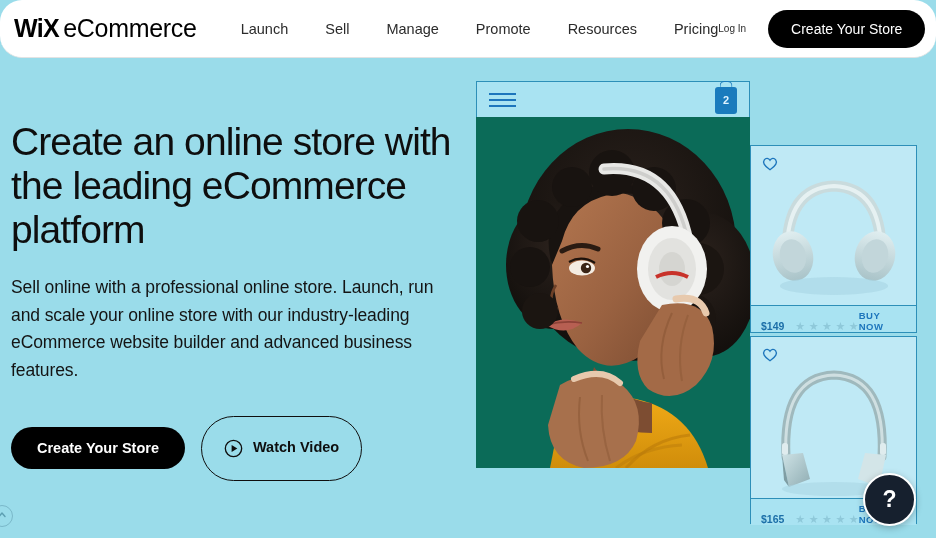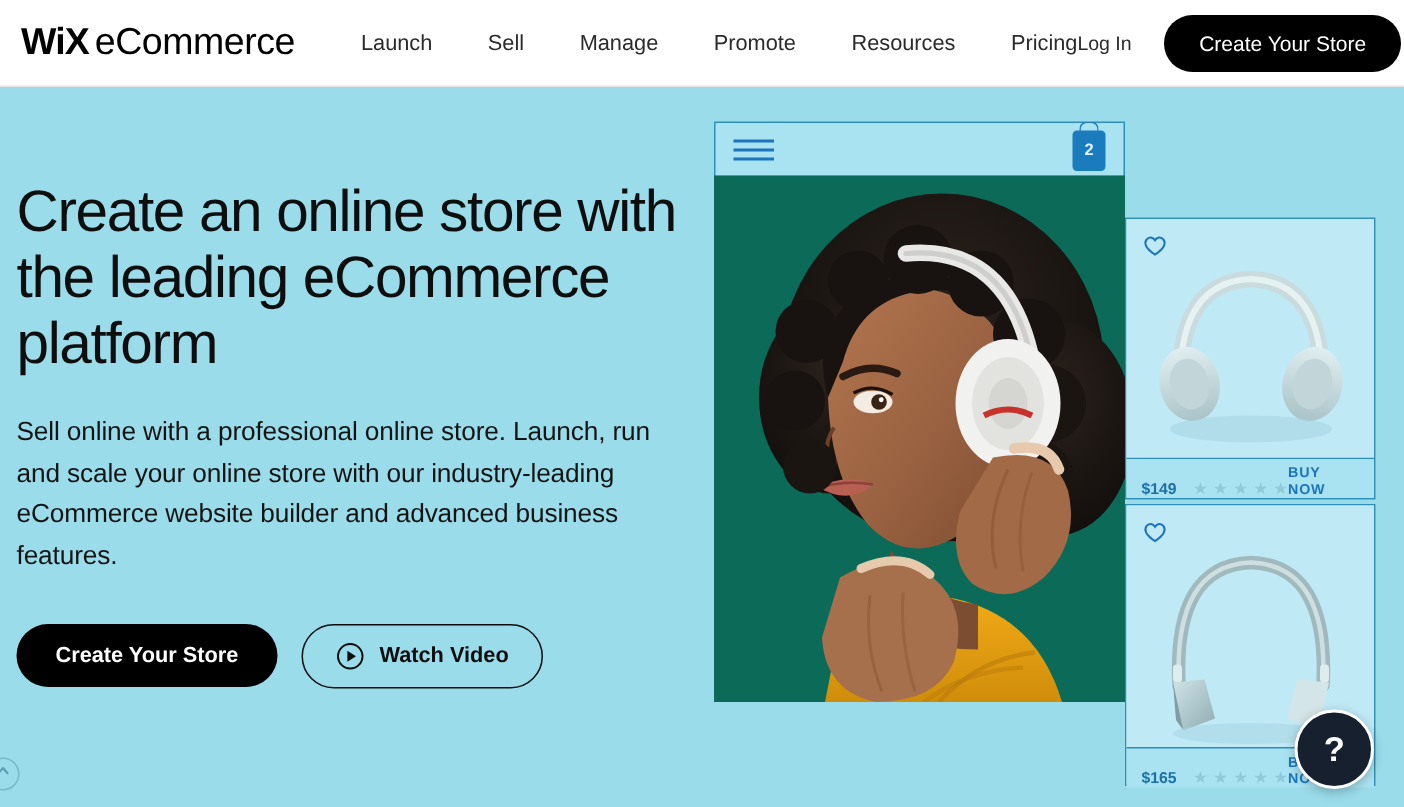--- a/index.html
+++ b/index.html
@@ -10,35 +10,35 @@
     background: #ffffff;
   }
   .page { position: relative; width: 936px; height: 538px; background: #9adcea; }
 
   
   .header {
     position: absolute; top: 0; left: 0;
     width: 936px; height: 58px;
     background: #ffffff;
     border-bottom: 1px solid #e3e3e3;
-    display: flex; align-items: center;
+    display: flex; align-items: center; border-radius: 22px;
   }
   .logo { margin-left: 14px; display: flex; align-items: baseline; color: #000; }
   .logo-wix { font-size: 25px; font-weight: bold; letter-spacing: -0.6px; }
   .logo-ecom { font-size: 25px; font-weight: 300; letter-spacing: -0.3px; margin-left: 4px; }
 
   .nav { display: flex; align-items: center; margin-left: 44px; }
   .nav-item {
     font-size: 14.5px; color: #2b2b2b; margin-right: 37px;
     cursor: pointer; white-space: nowrap;
   }
   .nav-item:last-child { margin-right: 0; }
 
   .header-right { margin-left: auto; display: flex; align-items: center; margin-right: 30px; }
-  .login { font-size: 13px; color: #2b2b2b; margin-right: 22px; cursor: pointer; white-space: nowrap; }
+  .login { font-size: 10px; color: #2b2b2b; margin-right: 22px; cursor: pointer; white-space: nowrap; }
   .cta-dark {
     background: #000; color: #fff; font-size: 14px;
     border-radius: 40px; padding: 11px 23px; border: none;
     cursor: pointer; white-space: nowrap; font-family: inherit;
   }
 
   
   .hero-left { position: absolute; left: 11px; top: 120px; width: 450px; }
   .headline {
     font-size: 39px; font-weight: normal; line-height: 1.13;
@@ -50,22 +50,22 @@
   }
   .btn-row { display: flex; align-items: center; margin-top: 31px; }
   .btn-primary {
     background: #000; color: #fff; font-size: 14.5px; font-weight: bold;
     border-radius: 40px; padding: 13px 26px; border: none;
     cursor: pointer; font-family: inherit; white-space: nowrap;
   }
   .btn-secondary {
     margin-left: 16px; background: transparent; color: #0e0e0e;
     font-size: 14.5px; font-weight: bold; border: 1.4px solid #0e0e0e;
-    border-radius: 40px; padding: 11px 22px; cursor: pointer;
-    display: flex; align-items: center; font-family: inherit; white-space: nowrap;
+    border-radius: 40px; padding: 22px 22px; cursor: pointer;
+    display: flex; align-items: flex-start; font-family: inherit; white-space: nowrap;
   }
   .play-icon { margin-right: 10px; display: flex; }
 
   
   .store { position: absolute; left: 476px; top: 81px; width: 442px; height: 457px; }
 
   .topbar {
     position: absolute; left: 0; top: 0; width: 274px; height: 38px;
     background: #a9e3f2; border: 1.6px solid #2d8fb8;
     display: flex; align-items: center; justify-content: space-between;

